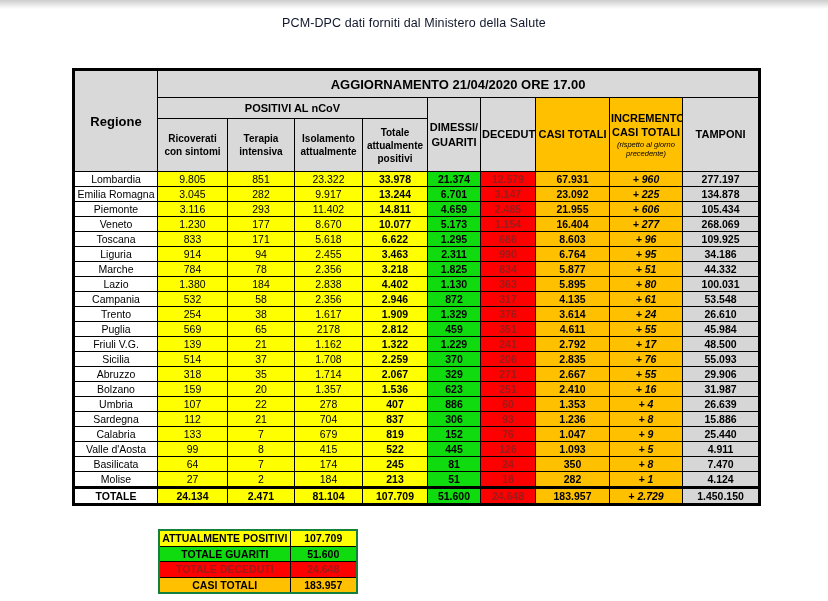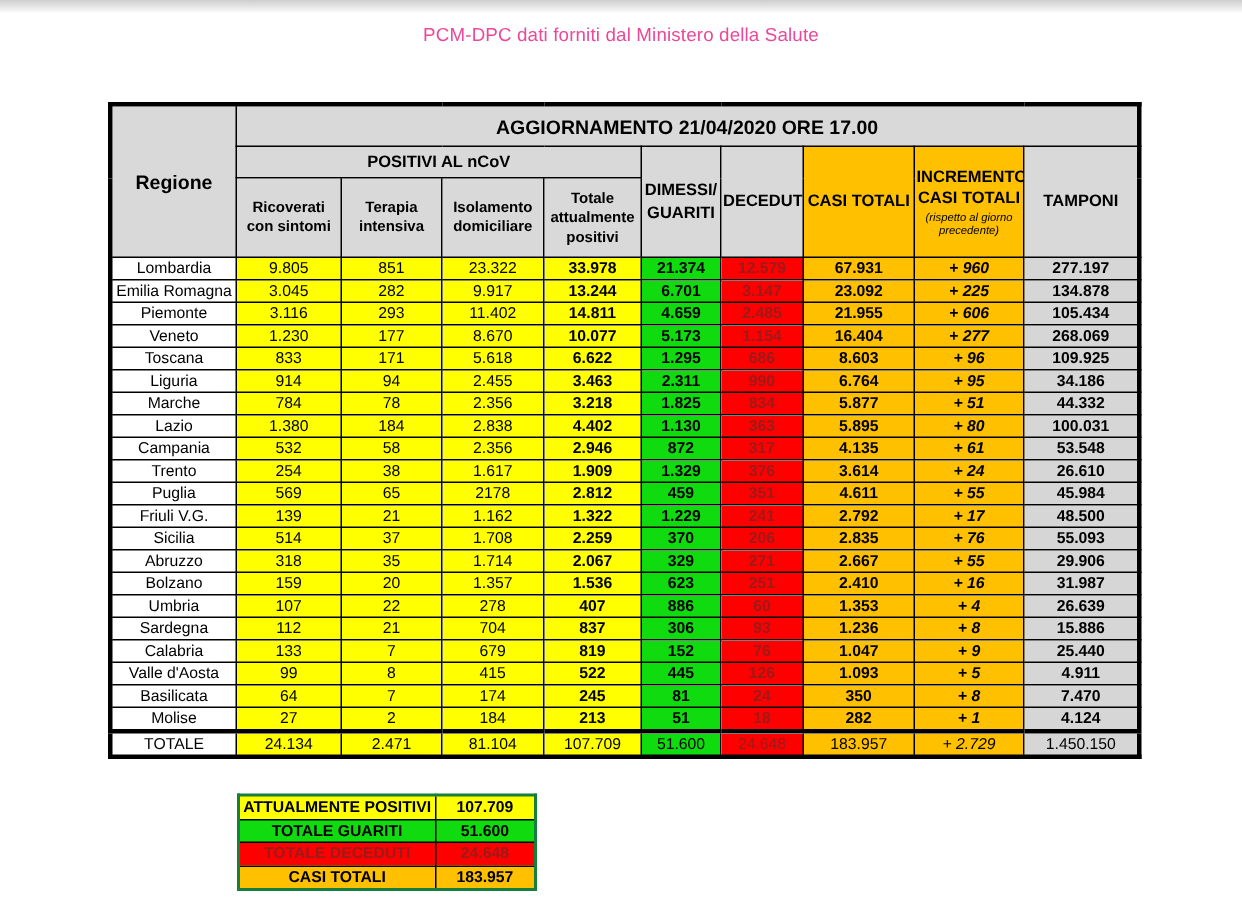--- a/index.html
+++ b/index.html
@@ -6,21 +6,21 @@
   body{
     width:828px;height:601px;background:#ffffff;position:relative;
     font-family:"Liberation Sans",sans-serif;color:#000;overflow:hidden;
   }
   .top-strip{
     position:absolute;top:0;left:0;width:828px;height:9px;
     background:linear-gradient(to bottom,#cdcdcd,#ffffff);
   }
   .page-title{
     position:absolute;top:16px;left:0;width:828px;text-align:center;
-    font-size:12.5px;color:#ec4899;letter-spacing:0.1px;
+    font-size:12.5px;color:#0f172a;letter-spacing:0.1px;
   }
   table{border-collapse:collapse;table-layout:fixed;}
   .main-table{position:absolute;left:72px;top:68px;width:686px;border:3px solid #000;}
   .main-table th,.main-table td{
     border:1px solid #000;padding:0 1px;text-align:center;vertical-align:middle;
     overflow:hidden;
   }
   .main-table th{background:var(--header_gray);font-weight:bold;}
   .banner-row th{height:26px;font-size:13px;}
   .group-row th{font-size:11px;}
@@ -31,21 +31,21 @@
   .inc-note{display:block;font-style:italic;font-weight:normal;font-size:7.5px;line-height:1.2;margin-top:1px;}
   .main-table tbody td{height:14px;font-size:10.5px;}
   .regione{background:#ffffff;font-weight:normal;}
   .c-yel{background:var(--yellow);}
   .c-grn{background:var(--green);}
   .c-red{background:var(--red);color:var(--red_text);}
   .c-org{background:var(--orange);}
   .c-gry{background:var(--gray_col);}
   .b{font-weight:bold;}
   .it{font-style:italic;}
-  .totale-row td{border-top:3px solid #000;font-weight:normal;margin-top:31px;}
+  .totale-row td{border-top:3px solid #000;font-weight:bold;margin-top:31px;}
   .summary-table{position:absolute;left:158px;top:529px;width:198px;border:2px solid #15803d;}
   .summary-table td{
     border:1px solid #000;height:14.5px;text-align:center;font-weight:bold;font-size:10.5px;
     padding:0 2px;
   }
 </style>
 </head>
 <body>
 
 <div class="top-strip"></div>
@@ -77,21 +77,21 @@
       <th rowspan="2" class="side-h h-org">CASI TOTALI</th>
       <th rowspan="2" class="side-h h-org">
         <span>INCREMENTO CASI TOTALI</span>
         <span class="inc-note">(rispetto al giorno precedente)</span>
       </th>
       <th rowspan="2" class="side-h">TAMPONI</th>
     </tr>
     <tr class="sub-row">
       <th>Ricoverati con sintomi</th>
       <th>Terapia intensiva</th>
-      <th>Isolamento domiciliare</th>
+      <th>Isolamento attualmente</th>
       <th>Totale attualmente positivi</th>
     </tr>
   </thead>
   <tbody>
       <tr>
         <td class="regione">Lombardia</td>
         <td class="c-yel">9.805</td>
         <td class="c-yel">851</td>
         <td class="c-yel">23.322</td>
         <td class="c-yel b">33.978</td>

